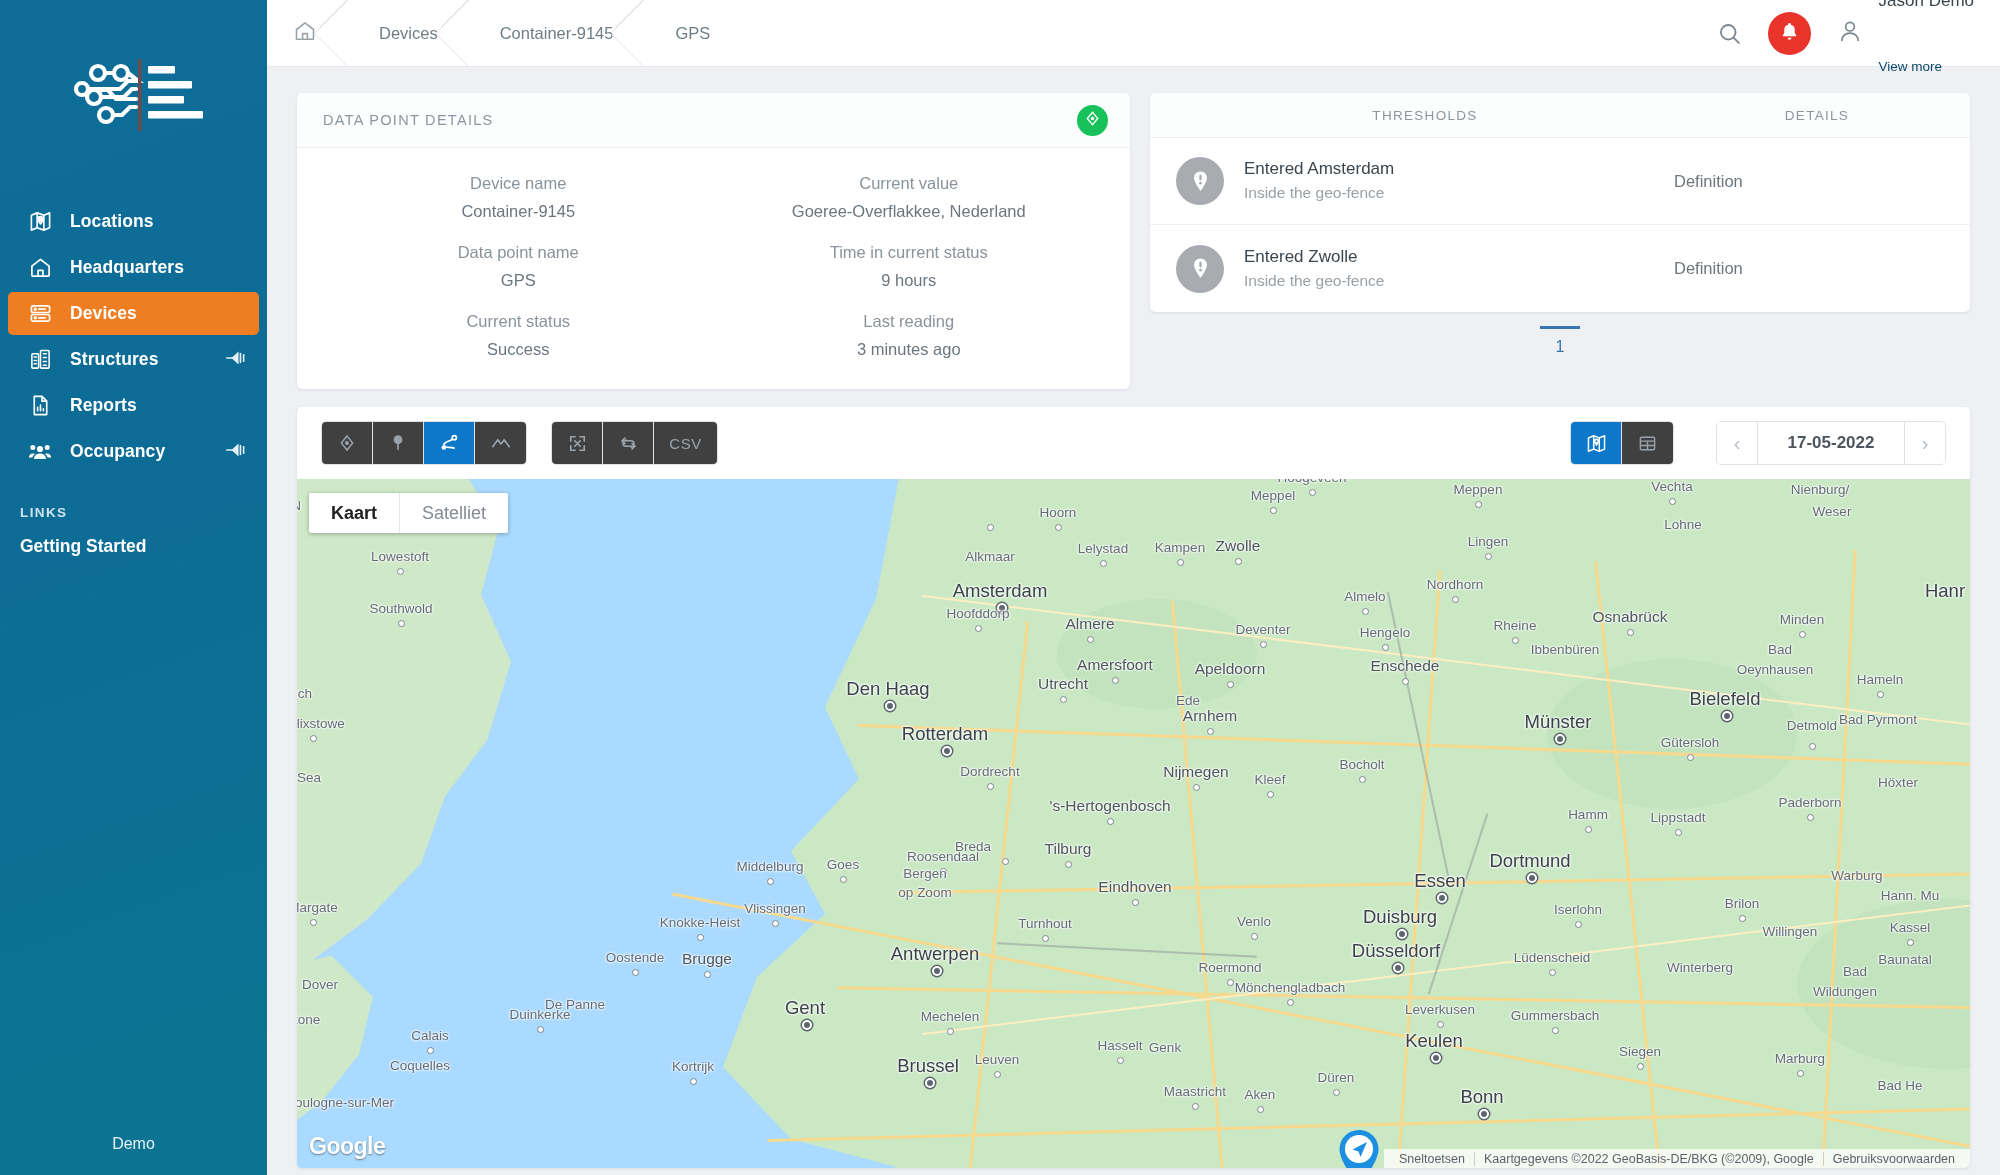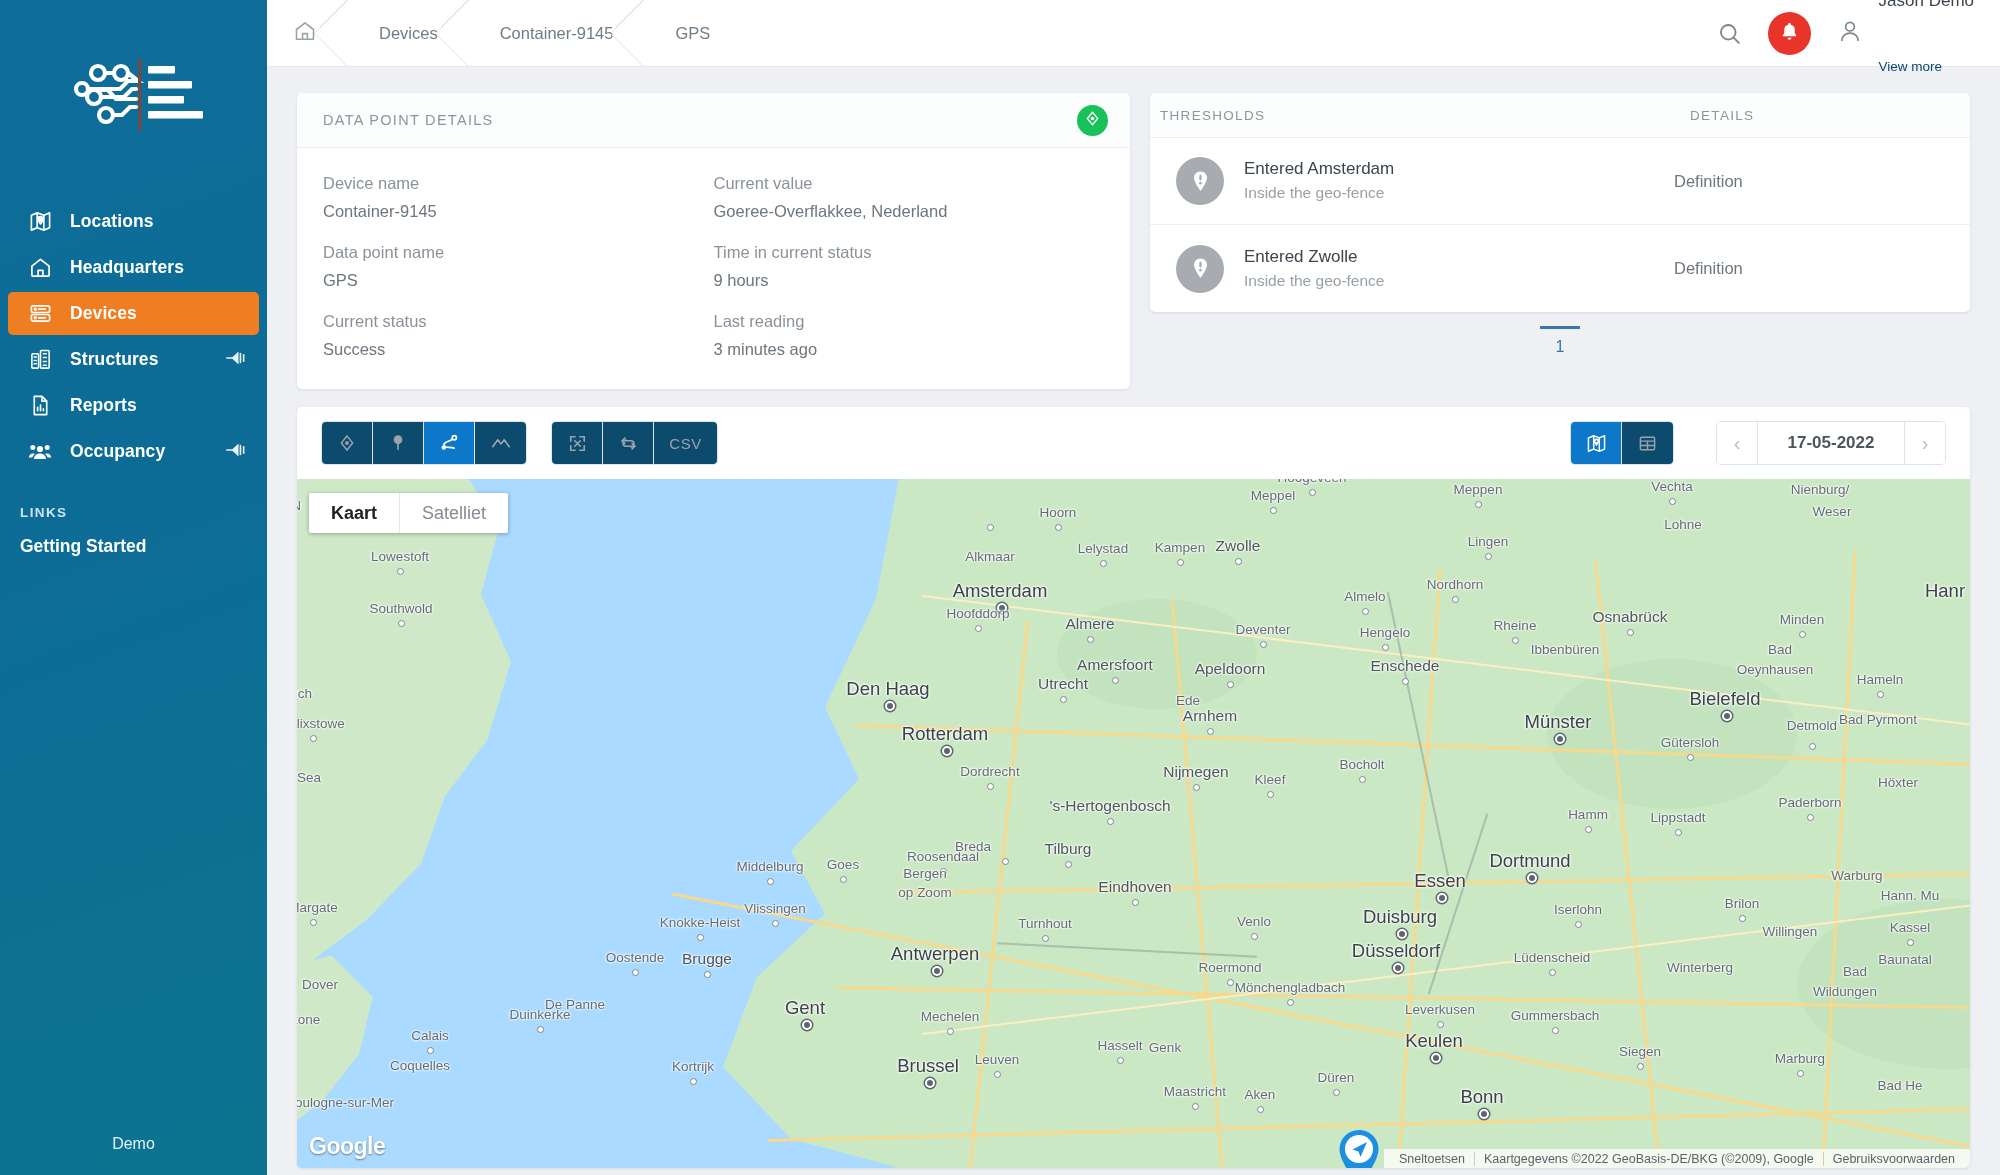--- a/index.html
+++ b/index.html
@@ -72,41 +72,42 @@
   .user-name { font-size: 17px; color: #3a444c; line-height: 1.25; }
   .user-sub { font-size: 13.5px; color: #0c4a6e; line-height: 1.25; margin-top: 48px; }
 
   
   .content { flex: 1; padding: 26px 30px 0 30px; overflow: hidden; }
   .top-row { display: flex; gap: 20px; align-items: flex-start; }
 
   .card { background: #fff; border-radius: 5px; box-shadow: 0 1px 3px rgba(30,40,60,.10); }
 
   
-  .details-card { width: 833px; flex: 0 0 833px; }
+  .details-card { width: 833px; flex: 0 0 833px; text-align: center; }
   .details-head {
     height: 55px; display: flex; align-items: center; justify-content: space-between;
     padding: 0 22px 0 26px; border-bottom: 1px solid #eceef0; background: #fcfdfd;
     border-radius: 5px 5px 0 0;
   }
   .details-title { font-size: 14.5px; letter-spacing: 1.3px; color: #8d969e; font-weight: 400; }
   .status-dot {
     width: 31px; height: 31px; border-radius: 50%; background: #18c25a;
     display: flex; align-items: center; justify-content: center;
   }
   .details-body { padding: 26px 26px 30px 26px; display: grid; grid-template-columns: 1fr 1fr; row-gap: 22px; }
   .field-label { font-size: 16.5px; color: #8a929a; margin-bottom: 9px; }
   .field-value { font-size: 16.5px; color: #6d767e; }
 
   
   .thr-card { flex: 1; display: flex; flex-direction: column; }
   .thr-head {
     height: 45px; display: flex; align-items: center;
-    padding: 0 10px; border-bottom: 1px solid #eceef0; background: #fcfdfd;
+    padding: 0 18px; border-bottom: 1px solid #eceef0; background: #fcfdfd;
     border-radius: 5px 5px 0 0;
+    text-align: center;
   }
   .thr-head .c1 { flex: 1; font-size: 13.5px; letter-spacing: 1.3px; color: #8d969e; }
   .thr-head .c2 { width: 270px; font-size: 13.5px; letter-spacing: 1.3px; color: #8d969e; }
   .thr-row {
     display: flex; align-items: center; padding: 0 26px; height: 87px;
     border-bottom: 1px solid #eef0f2; cursor: pointer;
   }
   .thr-row:last-child { border-bottom: none; }
   .thr-left { flex: 1; display: flex; align-items: center; gap: 20px; }
   .thr-ico {
@@ -121,21 +122,21 @@
     font-size: 16px; color: #3777ae; padding: 9px 16px 6px 16px;
     border-top: 3px solid #3777ae; cursor: pointer;
   }
 
   
   .map-panel { margin-top: 18px; background: #fff; border-radius: 5px; box-shadow: 0 1px 3px rgba(30,40,60,.10); }
   .toolbar { height: 72px; display: flex; align-items: center; padding: 0 24px; }
   .btn-group { display: flex; border: 1px solid #dfe3e7; border-radius: 5px; overflow: hidden; margin-right: 24px; }
   .tbtn {
     width: 51px; height: 42px; display: flex; align-items: center; justify-content: center;
-    background: #0c4a6e; border-right: 1px solid #dfe3e7; cursor: pointer; color: #9aa3ab;
+    background: #404040; border-right: 1px solid #dfe3e7; cursor: pointer; color: #9aa3ab;
     font-size: 15px;
   }
   .tbtn:last-child { border-right: none; }
   .tbtn.active { background: #0d78ca; color: #fff; }
   .tbtn.csv { width: 63px; letter-spacing: .5px; }
   .toolbar-spacer { flex: 1; }
   .date-nav { display: flex; border: 1px solid #dfe3e7; border-radius: 5px; overflow: hidden; }
   .date-arrow {
     width: 40px; height: 42px; display: flex; align-items: center; justify-content: center;
     color: #b7bfc6; cursor: pointer; font-size: 20px; background: #fff;

